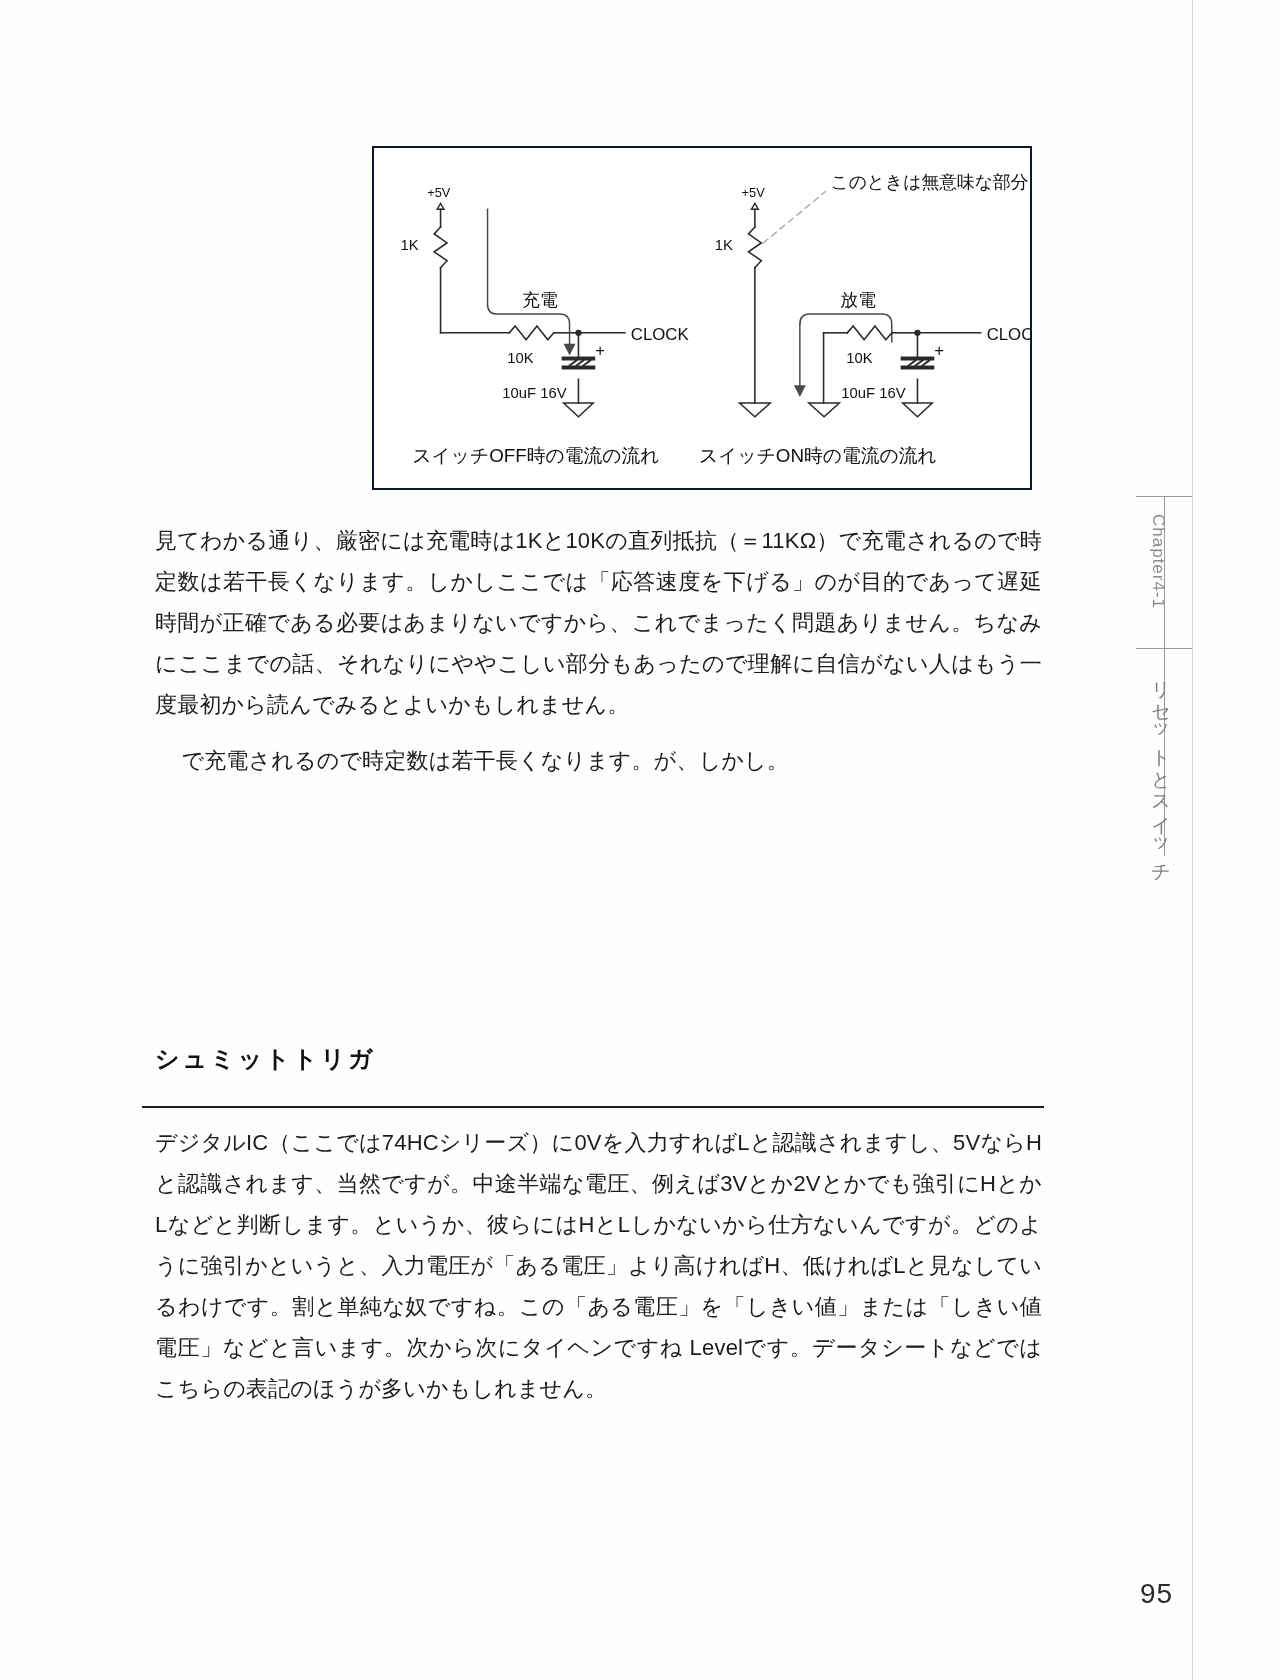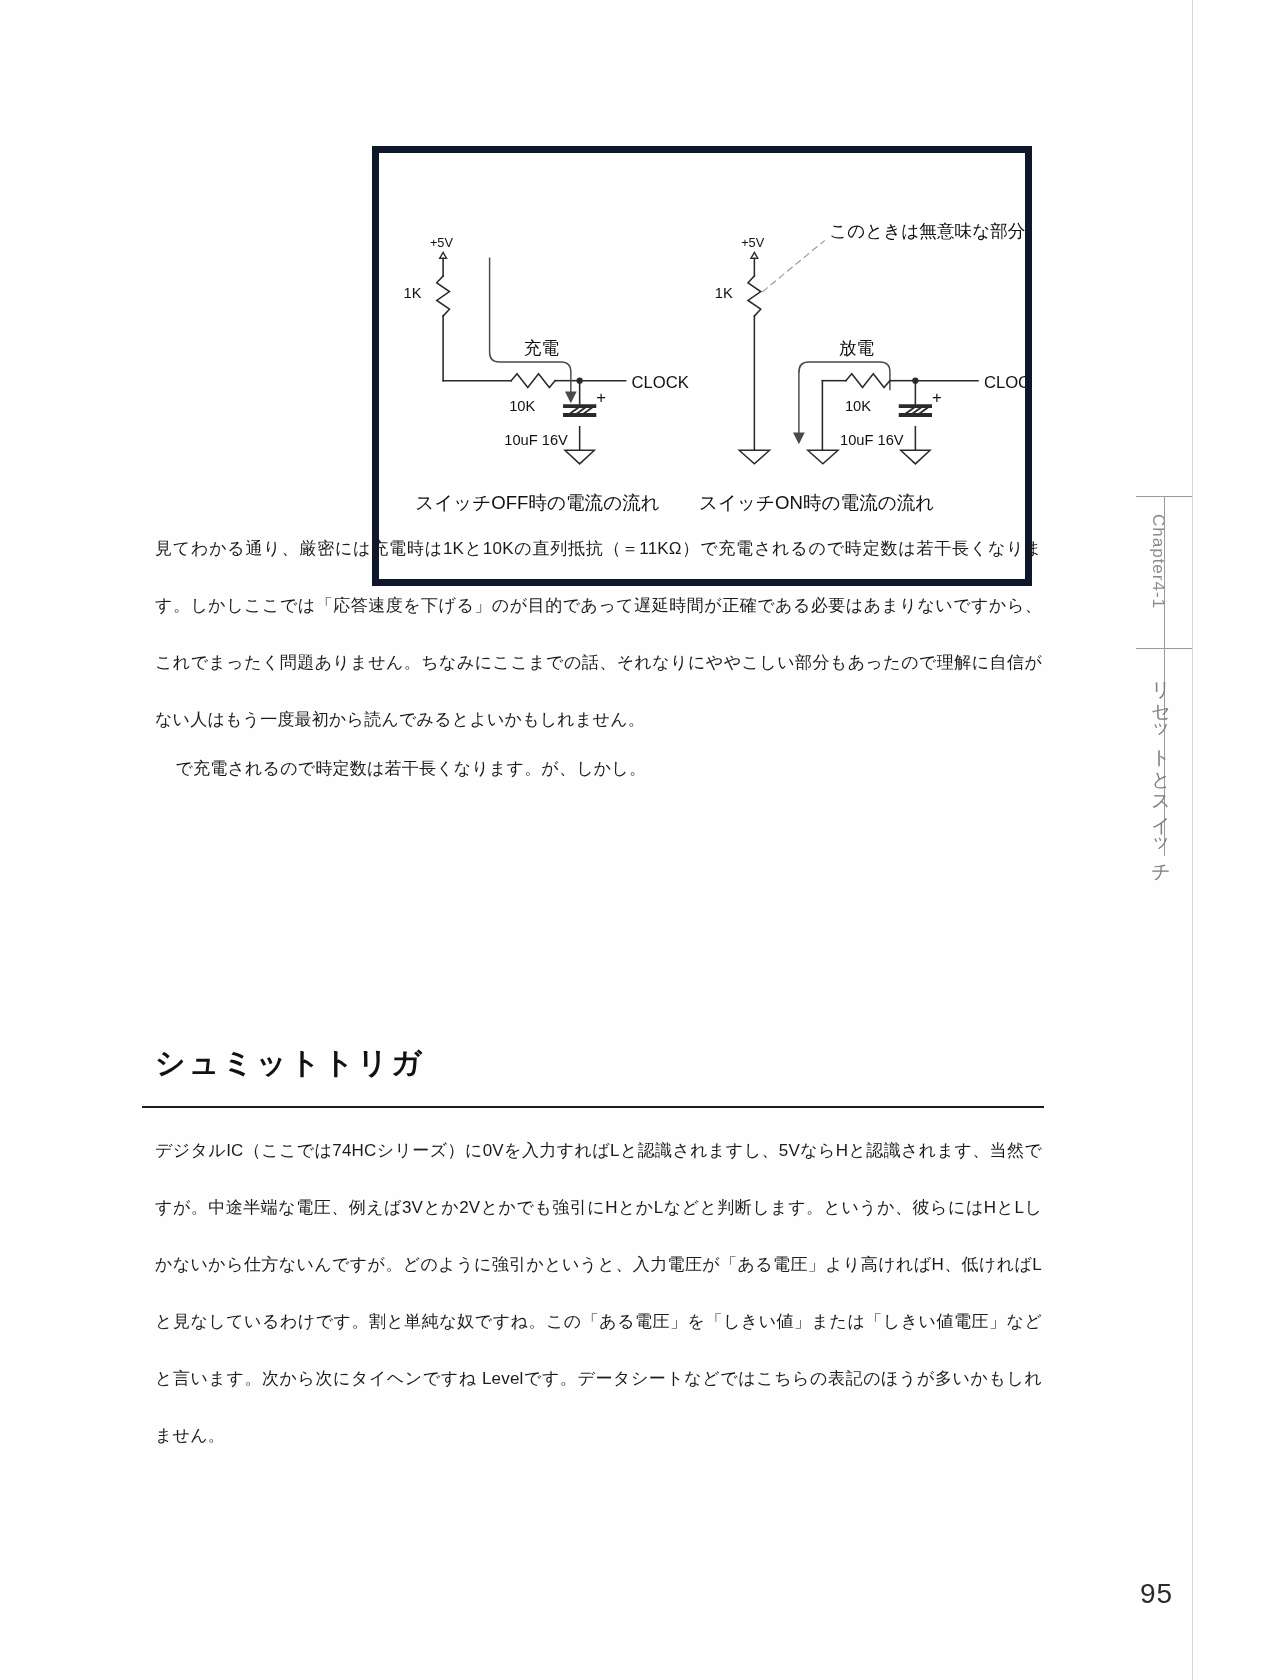--- a/index.html
+++ b/index.html
@@ -22,55 +22,55 @@
     inset: 0;
     background: #fefefe;
   }
 
   
   .figure-box {
     position: absolute;
     left: 372px;
     top: 146px;
     width: 660px;
-    height: 440px;
-    border: 7px solid #0f172a;
+    height: 344px;
+    border: 2px solid #0f172a;
     background: #ffffff;
     box-sizing: border-box;
     text-decoration: underline;
   }
   .figure-svg { display: block; width: 100%; height: 100%; }
 
   
   .col {
     position: absolute;
     left: 155px;
     width: 887px;
   }
   p.body {
     margin: 0;
-    font-size: 17px;
-    line-height: 57px;
+    font-size: 22px;
+    line-height: 41px;
     letter-spacing: 0.2px;
     color: #1b1b1b;
     text-align: justify;
     font-weight: 400;
   }
   p.indent { text-indent: 1.2em; }
 
   
   .sec-heading {
     position: absolute;
     left: 155px;
     top: 1043px;
     width: 887px;
   }
   .sec-heading h2 {
     margin: 0;
-    font-size: 30px;
+    font-size: 24px;
     font-weight: 700;
     letter-spacing: 3px;
     color: #111;
     font-family: "DejaVu Sans", "Liberation Sans", sans-serif;
   }
   .sec-rule {
     position: absolute;
     left: 142px;
     top: 1106px;
     width: 902px;

